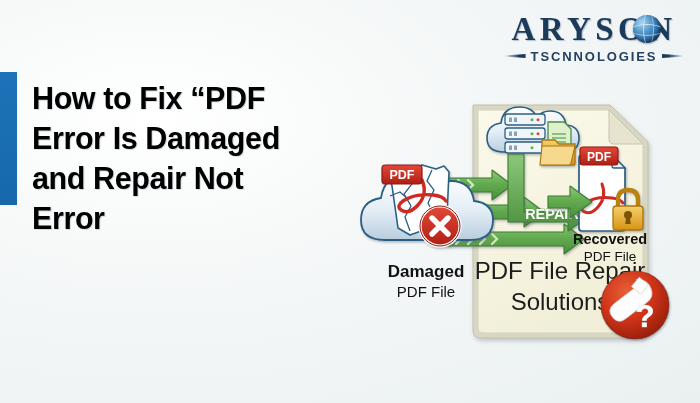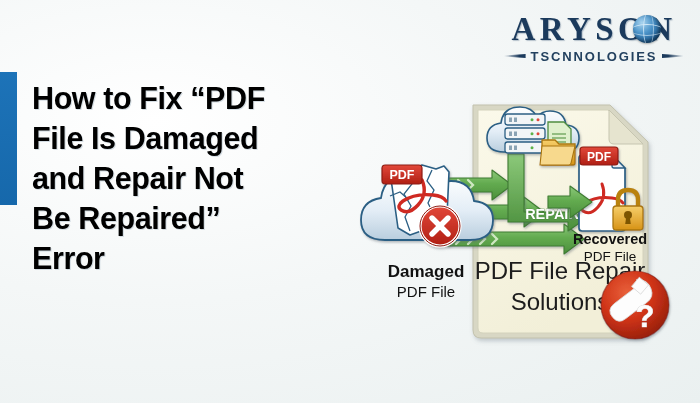--- a/index.html
+++ b/index.html
@@ -73,23 +73,22 @@
 
   .lbl{ font-family:"Liberation Sans", sans-serif; }
 </style>
 </head>
 <body>
 
 <div id="accent-bar"></div>
 
 <div id="headline">
   <span class="ln">How to Fix “PDF</span>
-  <span class="ln">File Is Damaged</span>
+  <span class="ln">Error Is Damaged</span>
   <span class="ln">and Repair Not</span>
-  <span class="ln">Be Repaired”</span>
   <span class="ln">Error</span>
 </div>
 
 <div id="logo">
   <div id="logo-word">ARYSON</div>
   <div id="logo-globe"></div>
   <div id="logo-sub">
     <span class="rule"></span>
     <span id="logo-subtext">TSCNNOLOGIES</span>
     <span class="rule r2"></span>

